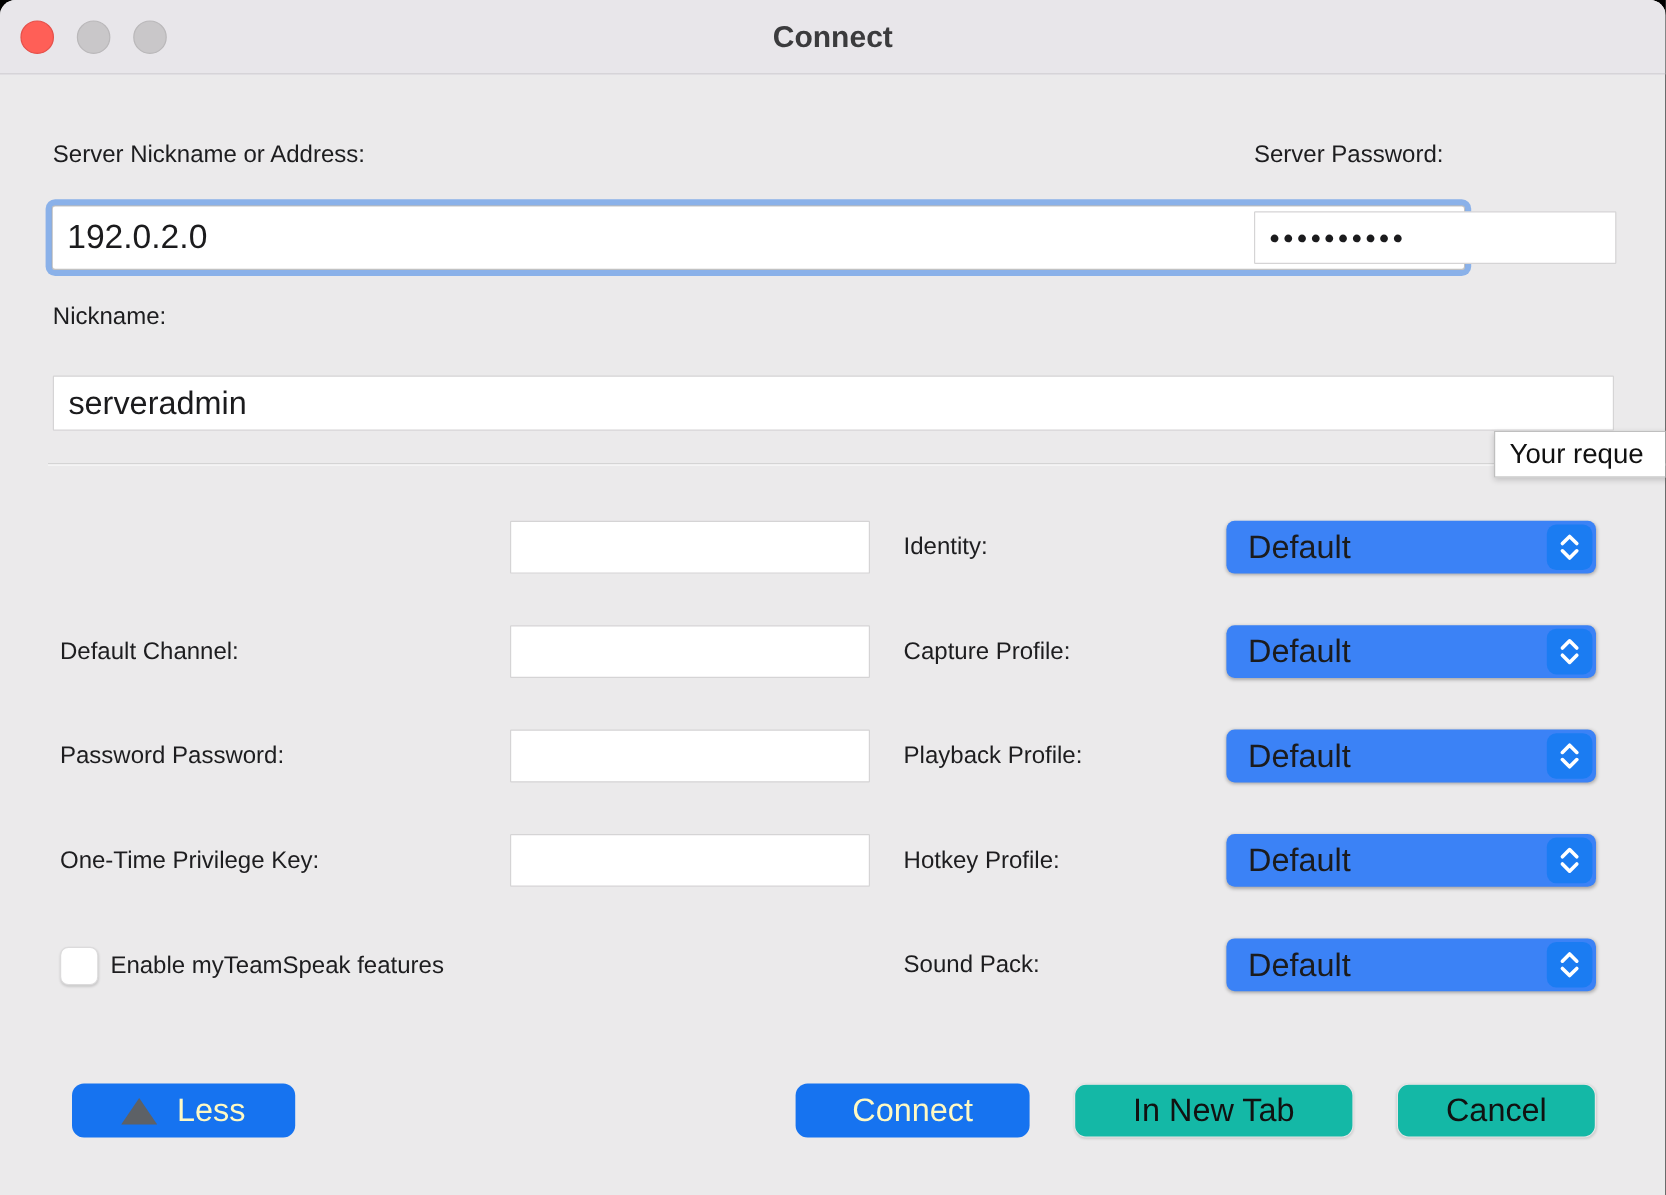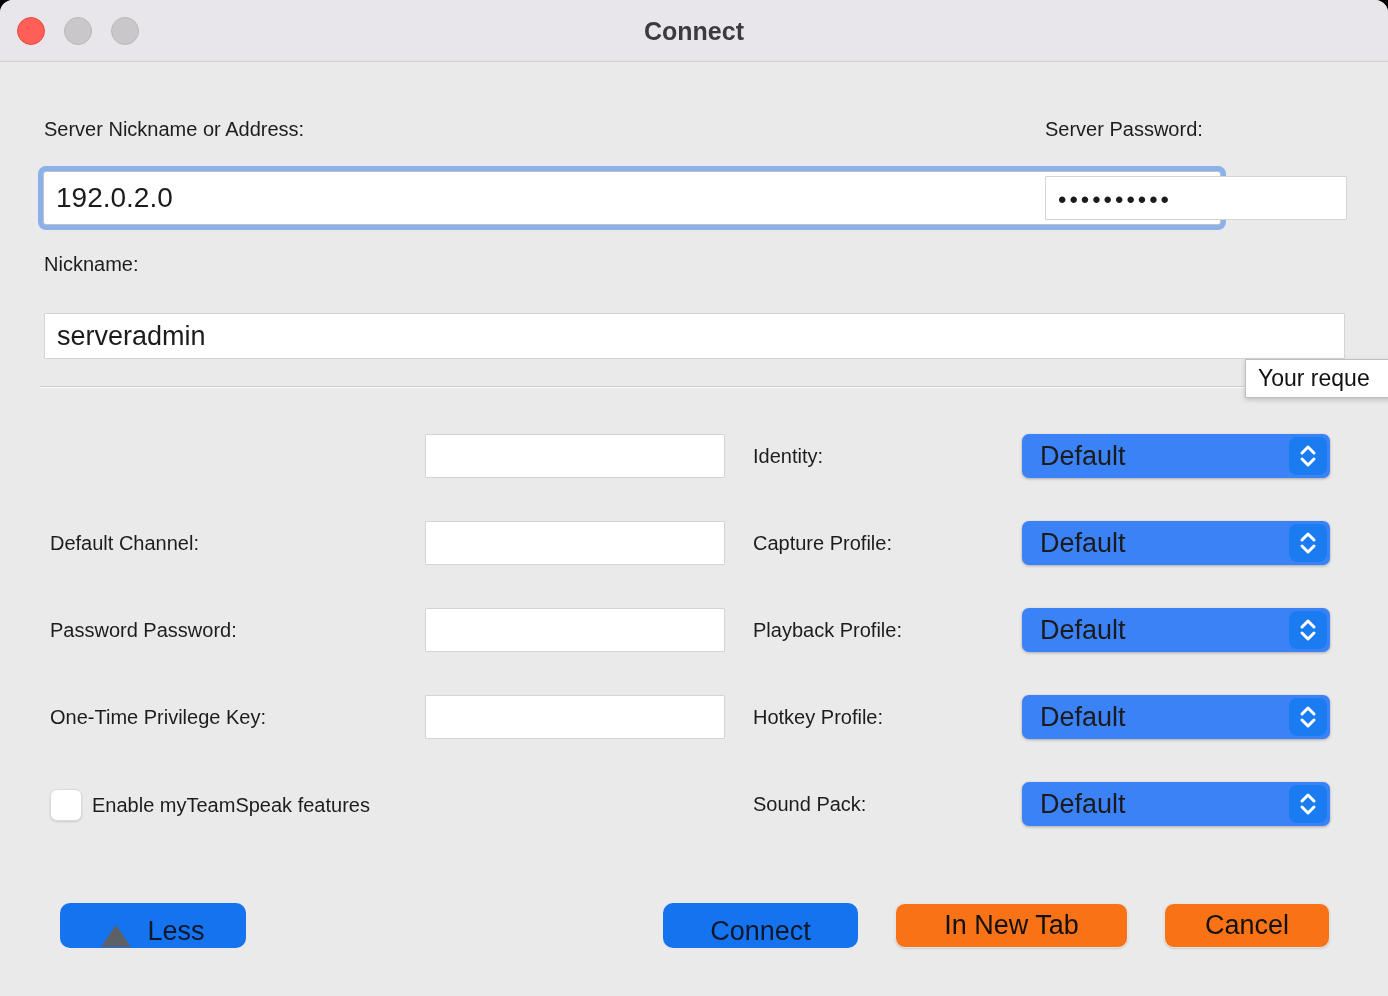--- a/index.html
+++ b/index.html
@@ -63,22 +63,22 @@
   
   .checkbox{
     position:absolute;left:50px;top:789px;width:32px;height:32px;background:#fff;
     border:1px solid #dcdbdc;border-radius:7px;box-shadow:0 1px 2px rgba(0,0,0,.14);
   }
   
   .btn{
     position:absolute;top:903px;height:45px;border:none;border-radius:10px;
     font-size:27px;display:flex;align-items:center;justify-content:center;cursor:default;
   }
-  .btn-blue{background:#1673f0;color:#0f172a;align-items:flex-end;}
-  .btn-white{background:#f97316;color:#111;border:1px solid #e6e5e6;box-shadow:0 1px 2px rgba(0,0,0,.13);}
+  .btn-blue{background:#1673f0;color:#fef9c3;}
+  .btn-white{background:#14b8a6;color:#111;border:1px solid #e6e5e6;box-shadow:0 1px 2px rgba(0,0,0,.13);}
   .tri-up{
     width:0;height:0;border-left:15px solid transparent;border-right:15px solid transparent;
     border-bottom:22px solid #5d6166;margin-right:16px;
   }
 </style>
 </head>
 <body>
 
 <div class="window">
 

